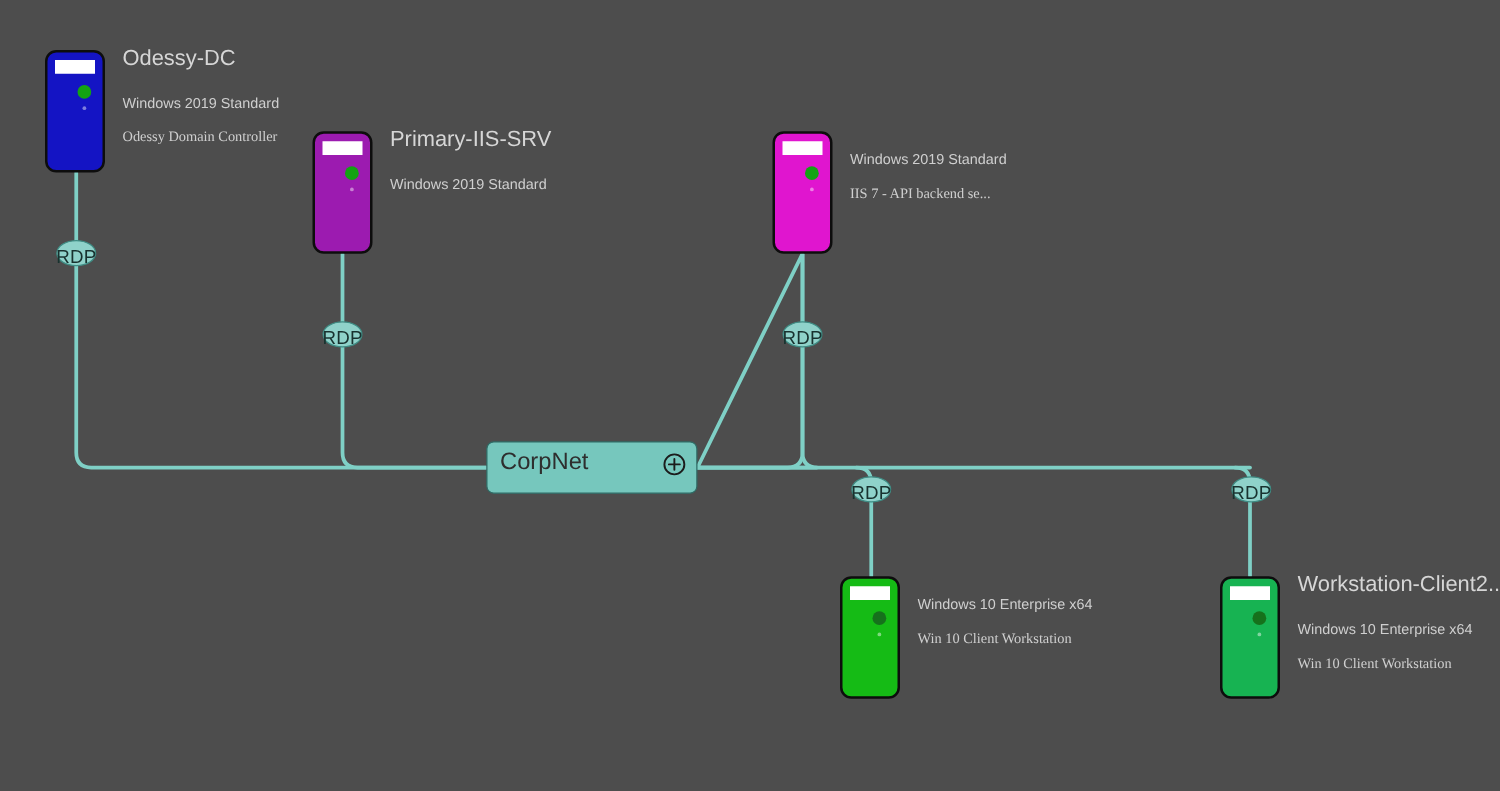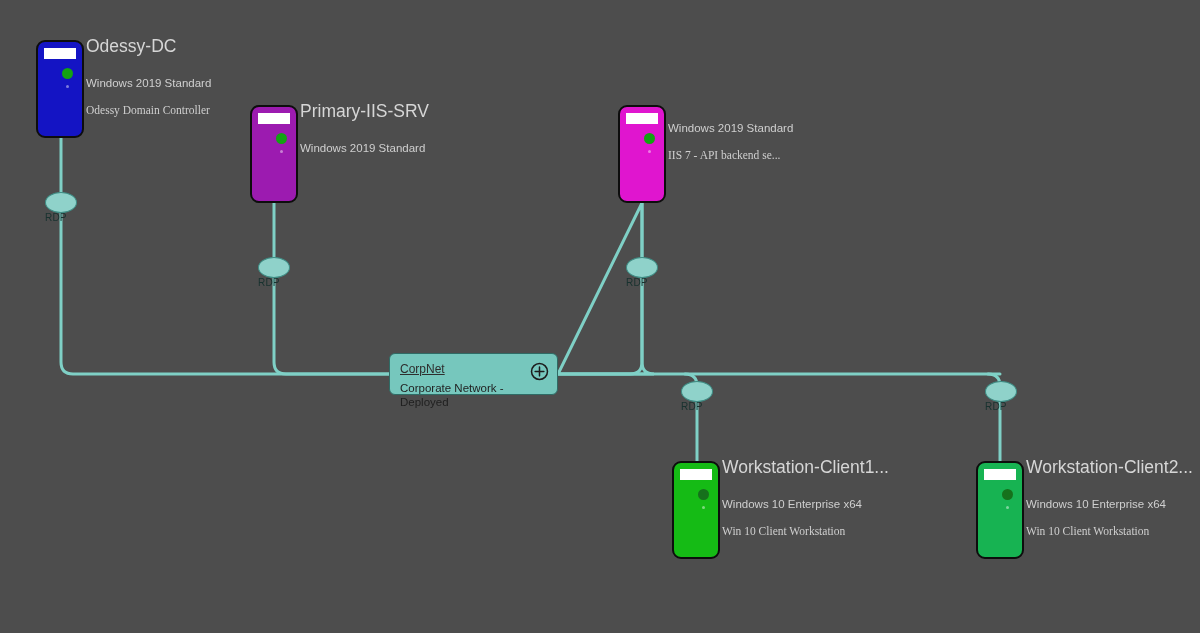--- a/index.html
+++ b/index.html
@@ -63,21 +63,21 @@
     right: 13px;
     top: 43px;
     width: 3px;
     height: 3px;
     border-radius: 50%;
     background: rgba(255,255,255,0.45);
   }
 
   .vm-text {
     position: absolute;
-    left: 50px;
+    left: 62px;
     top: -4px;
     width: 260px;
   }
   .vm-title {
     color: #d6d6d6;
     font-size: 17.5px;
     line-height: 20px;
     white-space: nowrap;
     overflow: hidden;
   }
@@ -95,23 +95,22 @@
   .net-box {
     position: absolute;
     box-sizing: border-box;
     background: #76c7bd;
     border: 1px solid #2f6b65;
     border-radius: 6px;
     padding: 6px 10px 7px 10px;
   }
   .net-title {
     color: #2e2e2e;
-    font-size: 12px;
+    font-size: 19px;
     line-height: 19px;
-    text-decoration: underline;
   }
   .net-sub {
     color: #1f1f1f;
     font-size: 11.5px;
     line-height: 14px;
     margin-top: 2px;
   }
   .net-plus {
     position: absolute;
     right: 8px;
@@ -131,27 +130,27 @@
     left: 0; top: 0;
     width: 32px;
     height: 21px;
     background: #8fd2ca;
     border: 1px solid #3f8c84;
     border-radius: 50%;
     box-sizing: border-box;
   }
   .rdp-badge .txt {
     position: absolute;
-    left: 0; top: 16px;
+    left: 0; top: 4px;
     width: 32px;
     height: 21px;
     line-height: 20px;
     text-align: left;
     color: #18322f;
-    font-size: 10px;
+    font-size: 15px;
     letter-spacing: 0.2px;
   }
 </style>
 </head>
 <body>
 
 <div id="canvas" style="width: 1200px; height: 633px; background: rgb(77, 77, 77);">
 
   <svg id="wires" viewBox="0 0 1200 633" xmlns="http://www.w3.org/2000/svg">
     <g fill="none" stroke="#7fd0c6" stroke-width="3" stroke-linecap="round">
@@ -166,21 +165,20 @@
       <path d="M558,374 L1000,374"></path>
 
       <path d="M685,374 Q697,374 697,386 L697,461"></path>
 
       <path d="M988,374 Q1000,374 1000,386 L1000,461"></path>
     </g>
   </svg>
 
   <div class="net-box" id="net-box" style="left: 389px; top: 353px; width: 169px; height: 42px; background: rgb(118, 199, 189);">
     <div class="net-title">CorpNet</div>
-    <div class="net-sub">Corporate Network - Deployed</div>
     <svg class="net-plus" viewBox="0 0 20 20">
       <circle cx="10" cy="10" r="8.4" fill="none" stroke="#1c1c1c" stroke-width="1.6"></circle>
       <path d="M10,5.4 L10,14.6 M5.4,10 L14.6,10" stroke="#1c1c1c" stroke-width="1.6" stroke-linecap="round"></path>
     </svg>
   </div>
 
   <div id="nodes-layer">
       <div class="vm-node" style="left: 36px; top: 40px;">
         <div class="vm-icon" style="background: rgb(20, 20, 196);">
           <div class="vm-titlebar"></div>
@@ -215,21 +213,20 @@
           <div class="vm-line l2">IIS 7 - API backend se...</div>
         </div>
       </div>
       <div class="vm-node" style="left: 672px; top: 461px;">
         <div class="vm-icon" style="background: rgb(21, 187, 21);">
           <div class="vm-titlebar"></div>
           <div class="vm-status-dot" style="background: rgb(22, 113, 28);"></div>
           <div class="vm-sub-dot"></div>
         </div>
         <div class="vm-text">
-          <div class="vm-title">Workstation-Client1...</div>
           <div class="vm-line l1">Windows 10 Enterprise x64</div>
           <div class="vm-line l2">Win 10 Client Workstation</div>
         </div>
       </div>
       <div class="vm-node" style="left: 976px; top: 461px;">
         <div class="vm-icon" style="background: rgb(23, 179, 82);">
           <div class="vm-titlebar"></div>
           <div class="vm-status-dot" style="background: rgb(22, 113, 28);"></div>
           <div class="vm-sub-dot"></div>
         </div>

